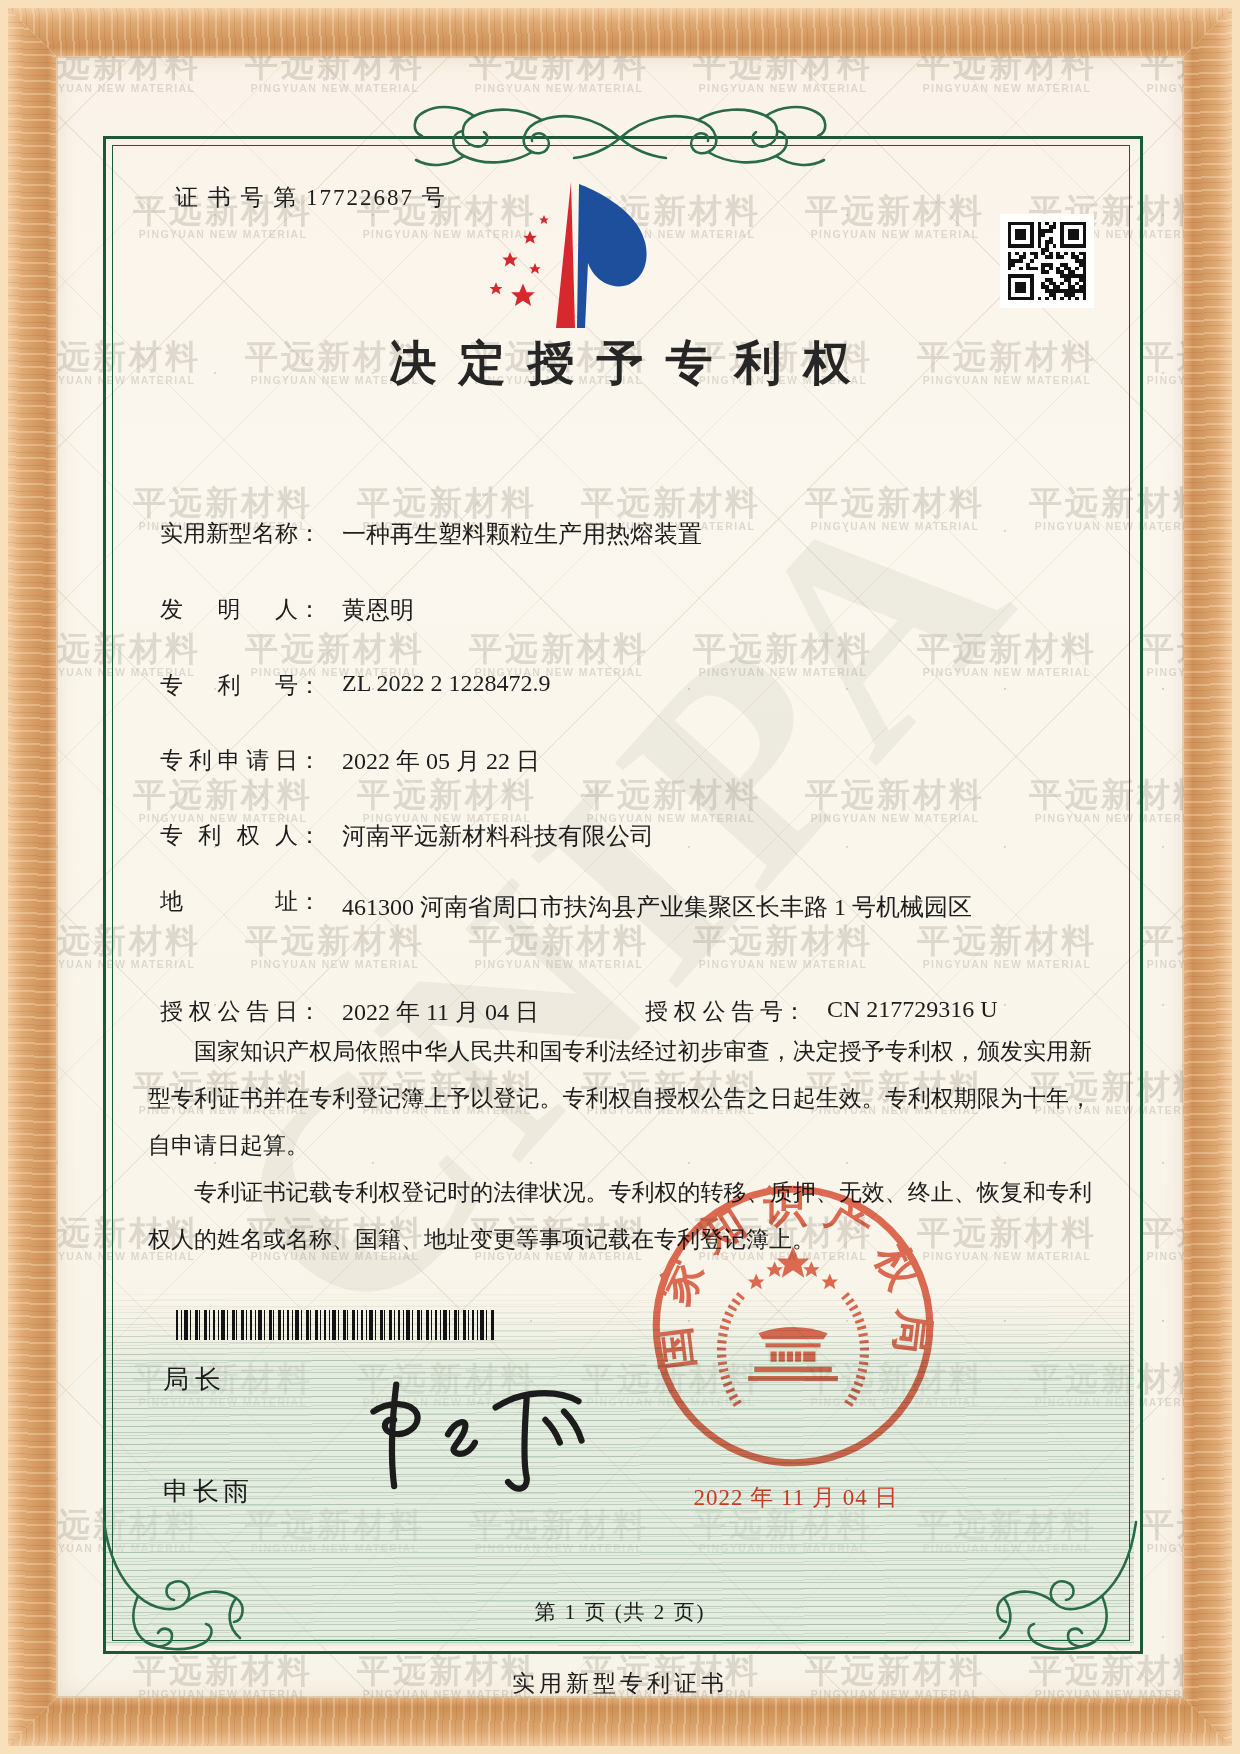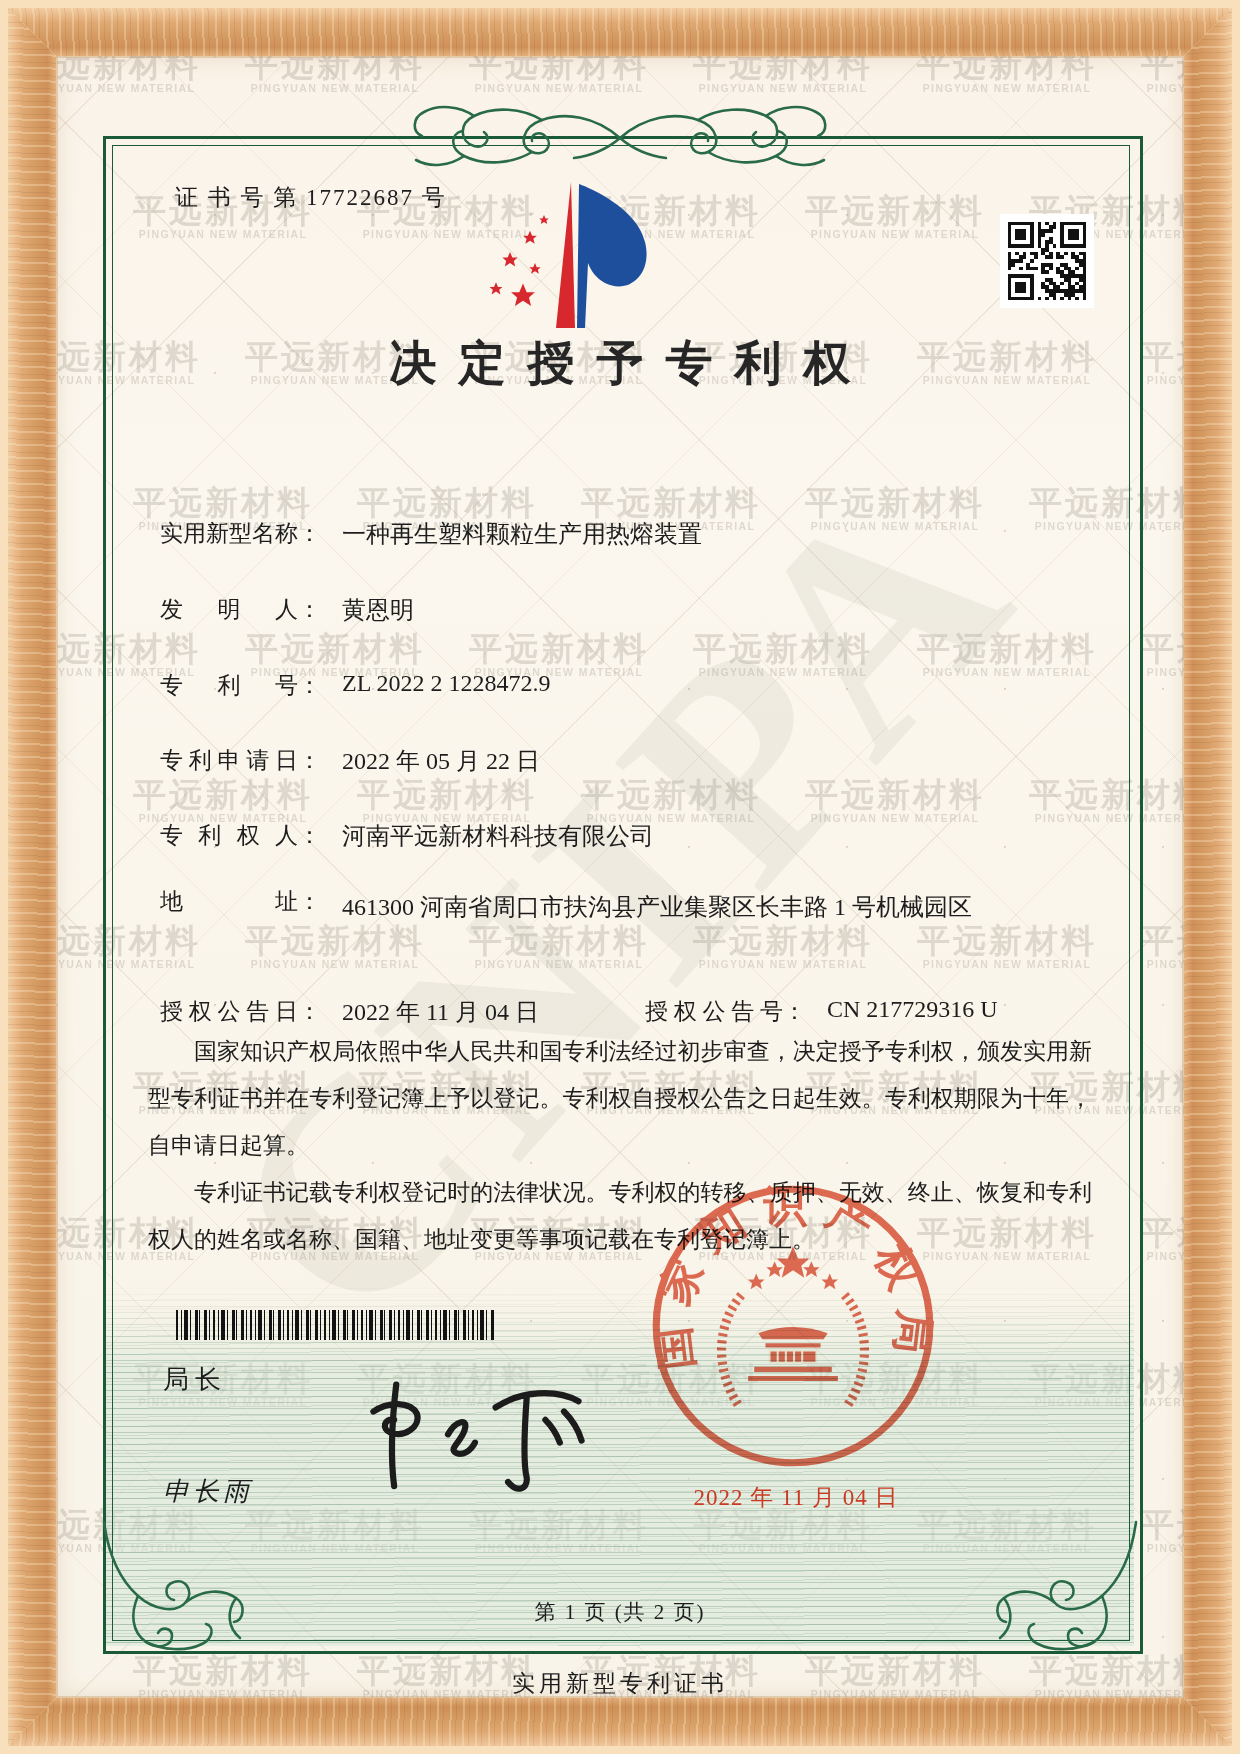--- a/index.html
+++ b/index.html
@@ -80,21 +80,21 @@
     background:repeating-linear-gradient(90deg,
       #121212 0 2px,rgba(0,0,0,0) 2px 5px,
       #121212 5px 6px,rgba(0,0,0,0) 6px 8px,
       #121212 8px 12px,rgba(0,0,0,0) 12px 14px,
       #121212 14px 15px,rgba(0,0,0,0) 15px 19px,
       #121212 19px 22px,rgba(0,0,0,0) 22px 23px,
       #121212 23px 24px,rgba(0,0,0,0) 24px 28px,
       #121212 28px 31px,rgba(0,0,0,0) 31px 33px,
       #121212 33px 34px,rgba(0,0,0,0) 34px 37px);}
   .sig-title{position:absolute;left:163px;top:1362px;font-size:26px;letter-spacing:6px;z-index:4;}
-  .sig-name{position:absolute;left:163px;top:1474px;font-size:26px;letter-spacing:4px;z-index:4;font-style:italic;}
+  .sig-name{position:absolute;left:163px;top:1474px;font-size:26px;letter-spacing:4px;z-index:4;}
   .sig-script{position:absolute;left:352px;top:1366px;z-index:5;}
   .sig-script path{stroke:#1c1c1c;fill:none;stroke-width:6;stroke-linecap:round;stroke-linejoin:round;}
   .seal{position:absolute;left:645px;top:1178px;z-index:6;mix-blend-mode:multiply;}
   .seal-date{position:absolute;left:686px;top:1482px;width:220px;text-align:center;z-index:6;
     font-size:23px;color:#c93a22;letter-spacing:1px;}
   .page-num{position:absolute;left:104px;top:1598px;width:1032px;text-align:center;z-index:4;
     font-size:21px;letter-spacing:2px;}
   .note{position:absolute;left:0;top:1668px;width:1240px;text-align:center;z-index:4;
     font-size:23px;letter-spacing:4px;}
 </style>

